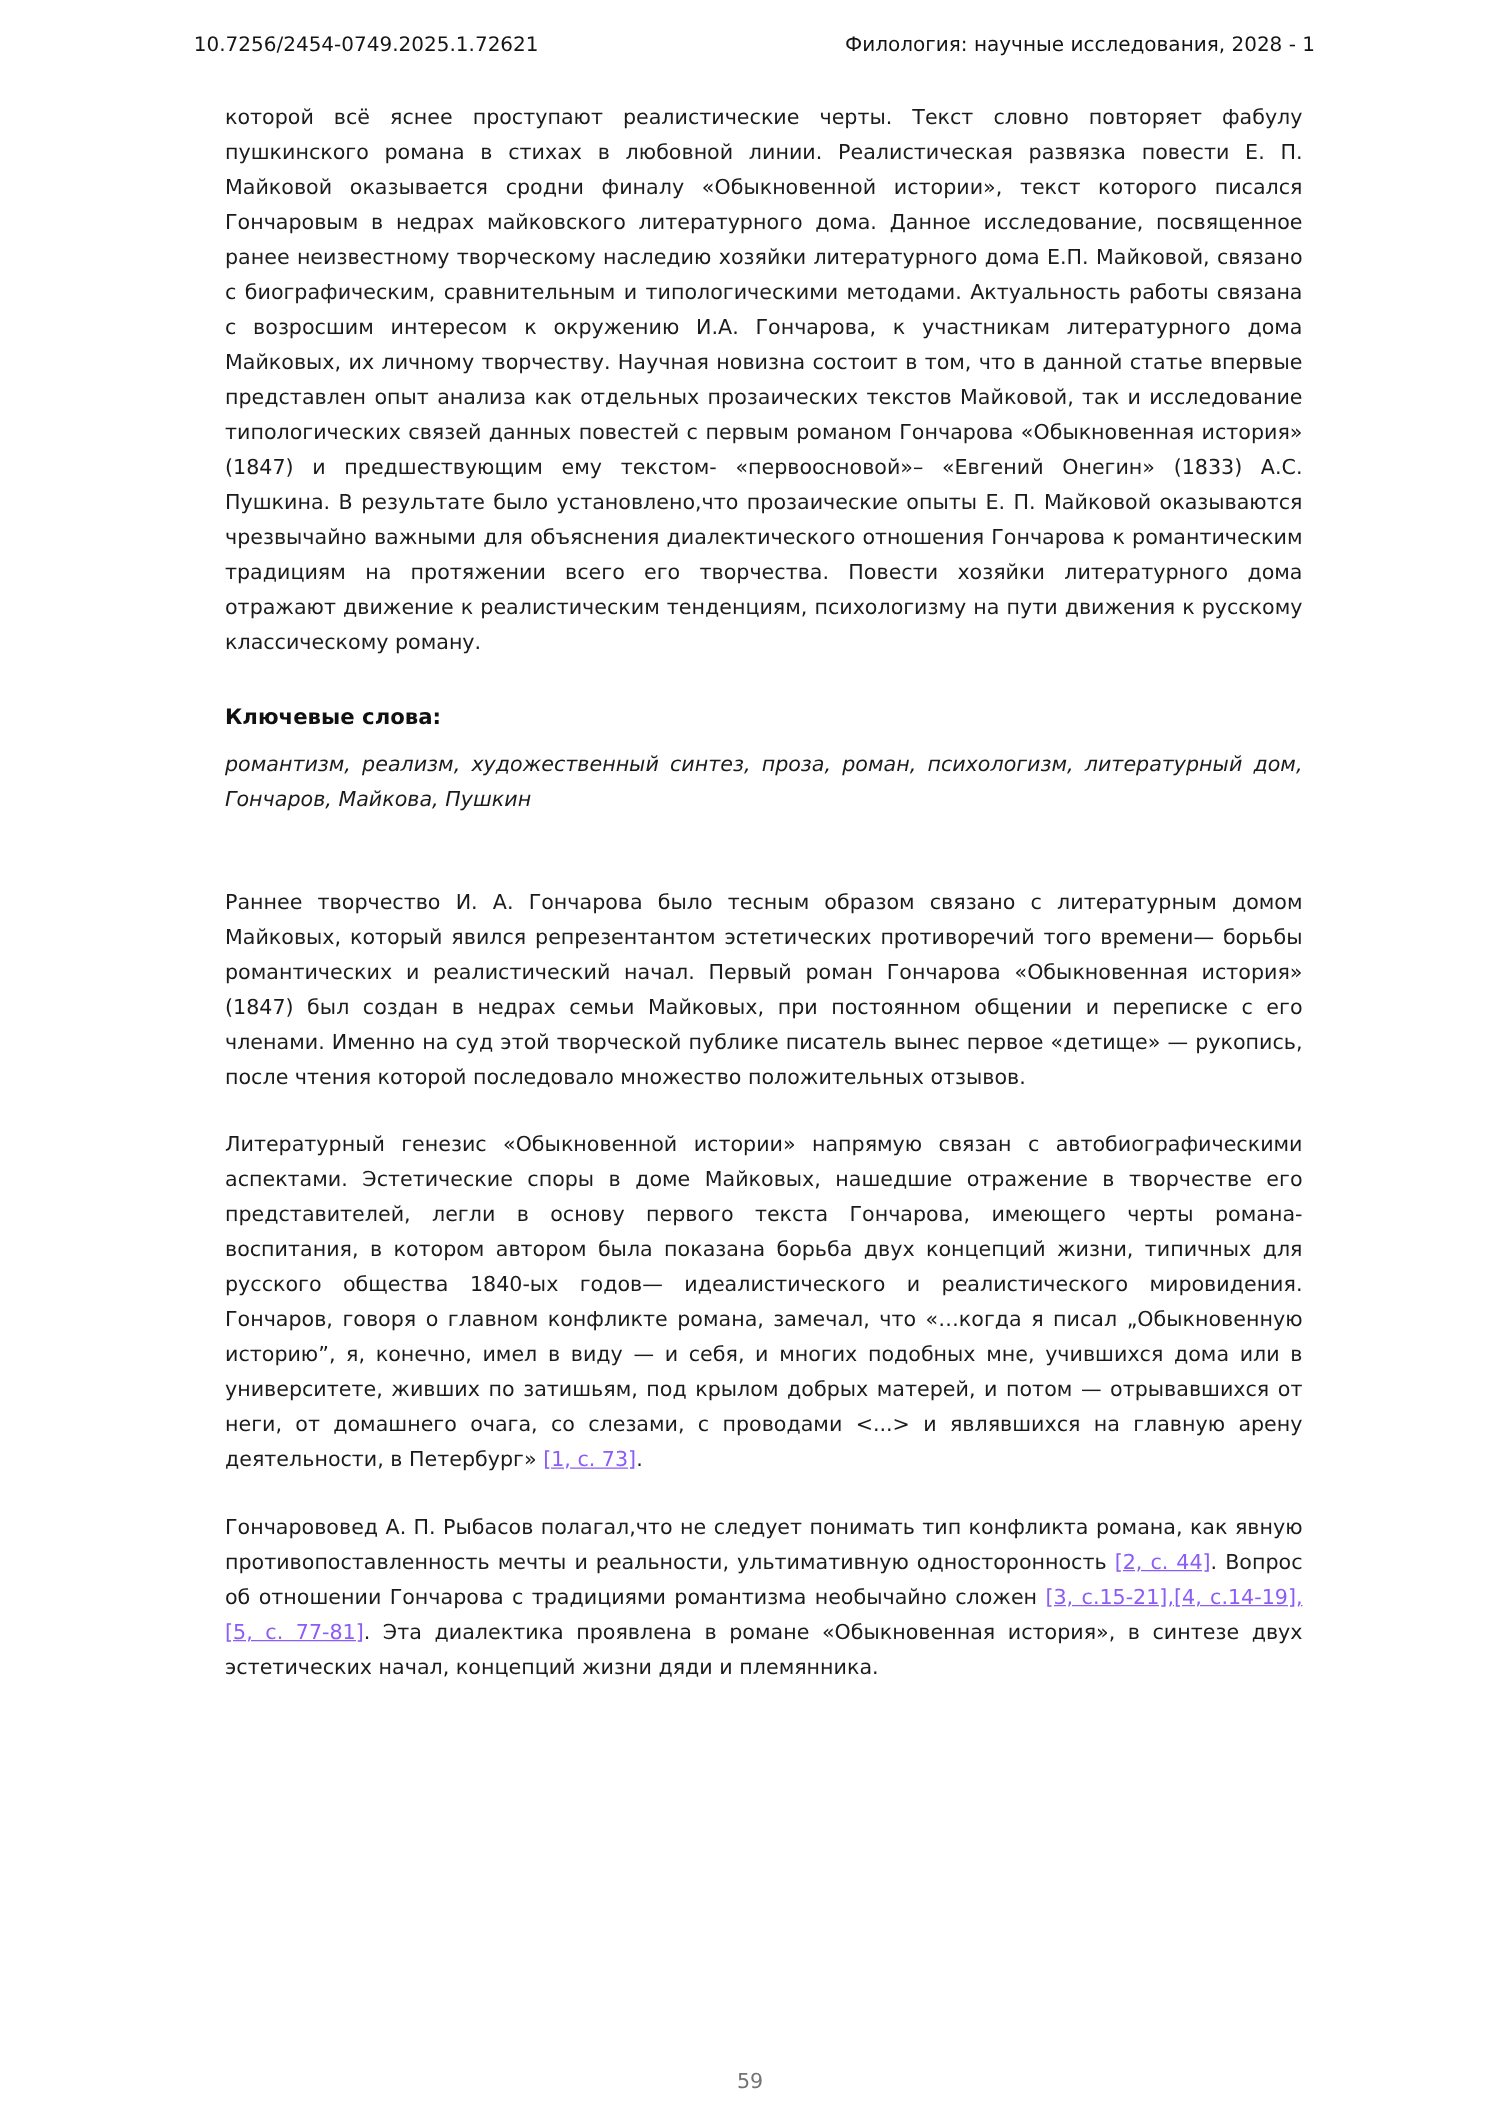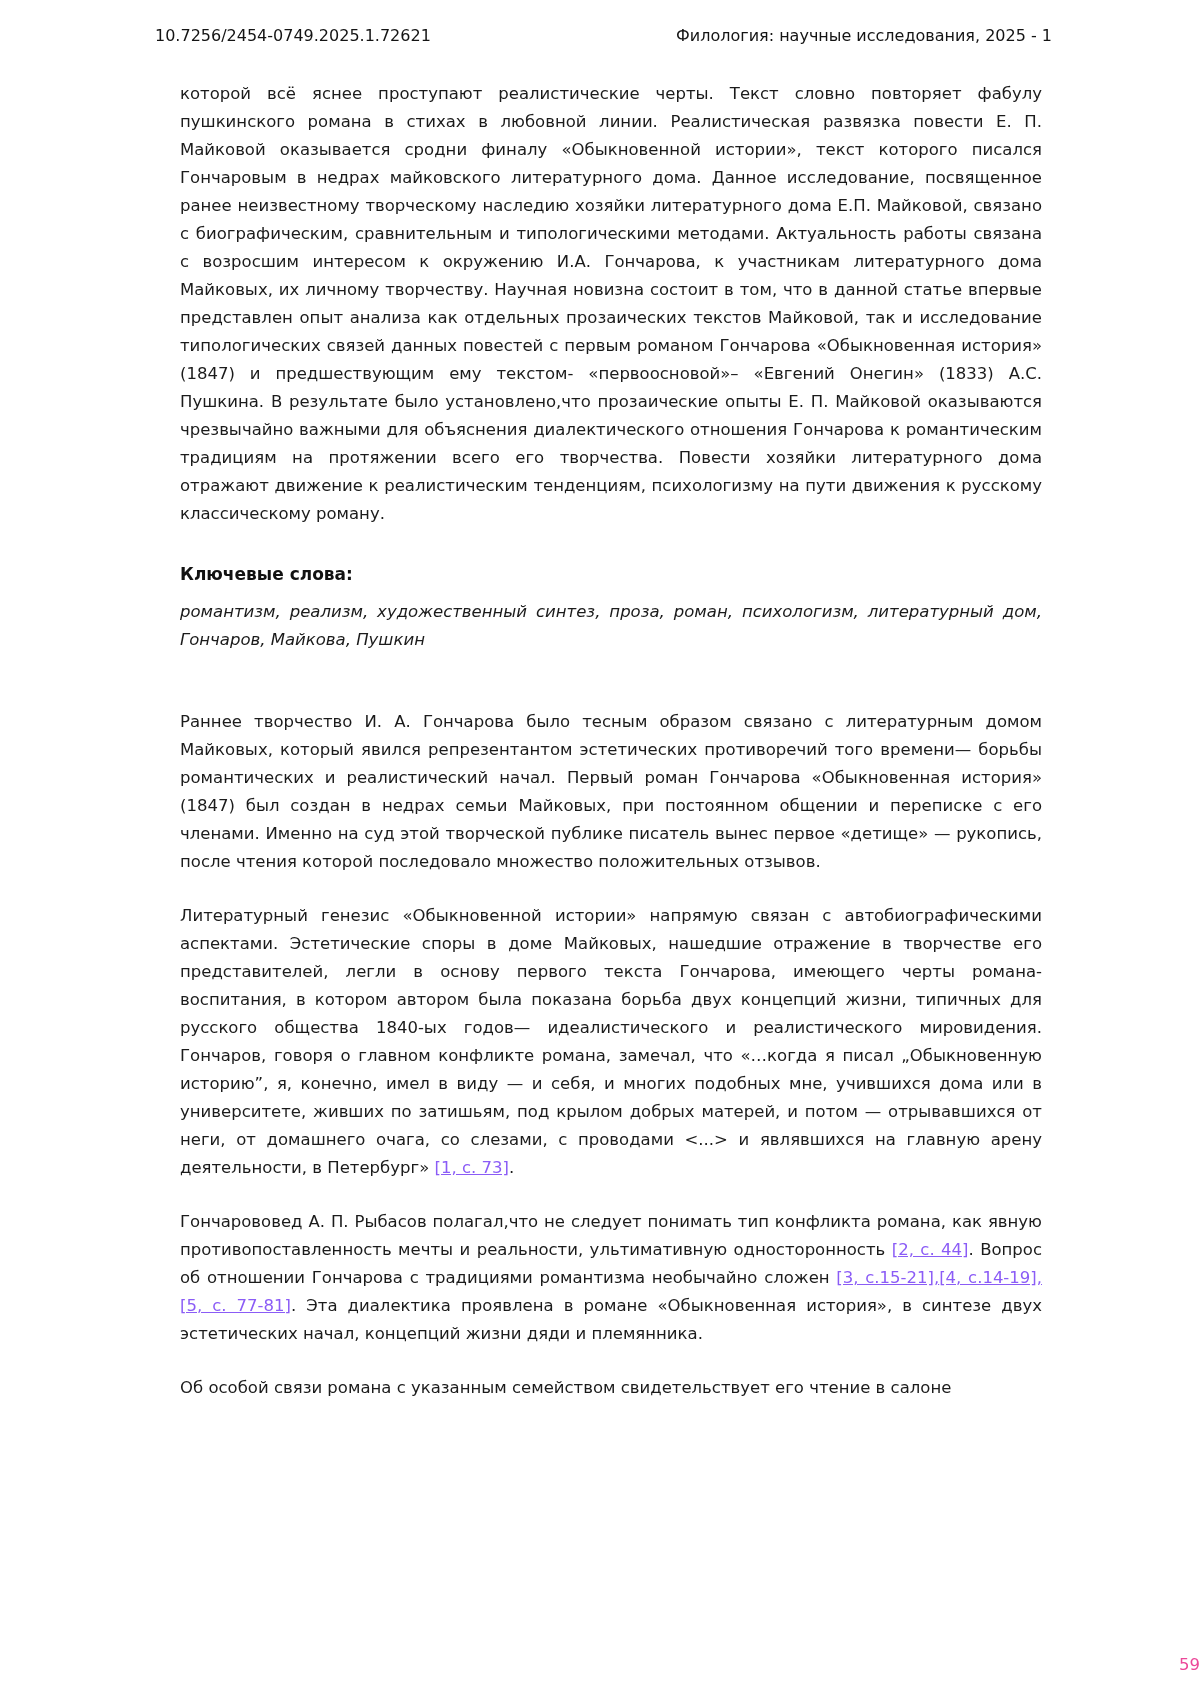--- a/index.html
+++ b/index.html
@@ -58,50 +58,49 @@
     color: #8b5cf6;
     text-decoration: underline;
   }
   .cite { cursor: pointer; }
 
   .footer {
     position: absolute;
     bottom: 24px;
     left: 0;
     width: 100%;
-    text-align: right;
+    text-align: center;
     font-size: 16.5px;
-    color: #ec4899;
+    color: #737373;
   }
 </style>
 </head>
 <body>
 
 <div class="page">
 
   <header class="header">
     <span>10.7256/2454-0749.2025.1.72621</span>
-    <span>Филология: научные исследования, 2025 - 1</span>
+    <span>Филология: научные исследования, 2028 - 1</span>
   </header>
 
   <main class="content">
 
     <p class="para abstract">которой всё яснее проступают реалистические черты. Текст словно повторяет фабулу пушкинского романа в стихах в любовной линии. Реалистическая развязка повести Е. П. Майковой оказывается сродни финалу «Обыкновенной истории», текст которого писался Гончаровым в недрах майковского литературного дома. Данное исследование, посвященное ранее неизвестному творческому наследию хозяйки литературного дома Е.П. Майковой, связано с биографическим, сравнительным и типологическими методами. Актуальность работы связана с возросшим интересом к окружению И.А. Гончарова, к участникам литературного дома Майковых, их личному творчеству. Научная новизна состоит в том, что в данной статье впервые представлен опыт анализа как отдельных прозаических текстов Майковой, так и исследование типологических связей данных повестей с первым романом Гончарова «Обыкновенная история» (1847) и предшествующим ему текстом- «первоосновой»– «Евгений Онегин» (1833) А.С. Пушкина. В результате было установлено,что прозаические опыты Е. П. Майковой оказываются чрезвычайно важными для объяснения диалектического отношения Гончарова к романтическим традициям на протяжении всего его творчества. Повести хозяйки литературного дома отражают движение к реалистическим тенденциям, психологизму на пути движения к русскому классическому роману.</p>
 
     <h3 class="keywords-heading">Ключевые слова:</h3>
 
     <p class="para keywords">романтизм, реализм, художественный синтез, проза, роман, психологизм, литературный дом, Гончаров, Майкова, Пушкин</p>
 
     <p class="para">Раннее творчество И. А. Гончарова было тесным образом связано с литературным домом Майковых, который явился репрезентантом эстетических противоречий того времени— борьбы романтических и реалистический начал. Первый роман Гончарова «Обыкновенная история» (1847) был создан в недрах семьи Майковых, при постоянном общении и переписке с его членами. Именно на суд этой творческой публике писатель вынес первое «детище» — рукопись, после чтения которой последовало множество положительных отзывов.</p>
 
     <p class="para"><span>Литературный генезис «Обыкновенной истории» напрямую связан с автобиографическими аспектами. Эстетические споры в доме Майковых, нашедшие отражение в творчестве его представителей, легли в основу первого текста Гончарова, имеющего черты романа-воспитания, в котором автором была показана борьба двух концепций жизни, типичных для русского общества 1840-ых годов— идеалистического и реалистического мировидения. Гончаров, говоря о главном конфликте романа, замечал, что «…когда я писал „Обыкновенную историю”, я, конечно, имел в виду — и себя, и многих подобных мне, учившихся дома или в университете, живших по затишьям, под крылом добрых матерей, и потом — отрывавшихся от неги, от домашнего очага, со слезами, с проводами &lt;...&gt; и являвшихся на главную арену деятельности, в Петербург» </span><a class="cite" href="#">[1, с. 73]</a><span>.</span></p>
 
     <p class="para"><span>Гончарововед А. П. Рыбасов полагал,что не следует понимать тип конфликта романа, как явную противопоставленность мечты и реальности, ультимативную односторонность </span><a class="cite" href="#">[2, с. 44]</a><span>. Вопрос об отношении Гончарова с традициями романтизма необычайно сложен </span><a class="cite" href="#">[3, с.15-21]</a><span class="cite-sep">,</span><a class="cite" href="#">[4, с.14-19]</a><span class="cite-sep">,</span><a class="cite" href="#">[5, с. 77-81]</a><span>. Эта диалектика проявлена в романе «Обыкновенная история», в синтезе двух эстетических начал, концепций жизни дяди и племянника.</span></p>
 
-    <p class="para">Об особой связи романа с указанным семейством свидетельствует его чтение в салоне</p>
 
   </main>
 
   <footer class="footer">
     <span>59</span>
   </footer>
 
 </div>
 
 </body></html>

